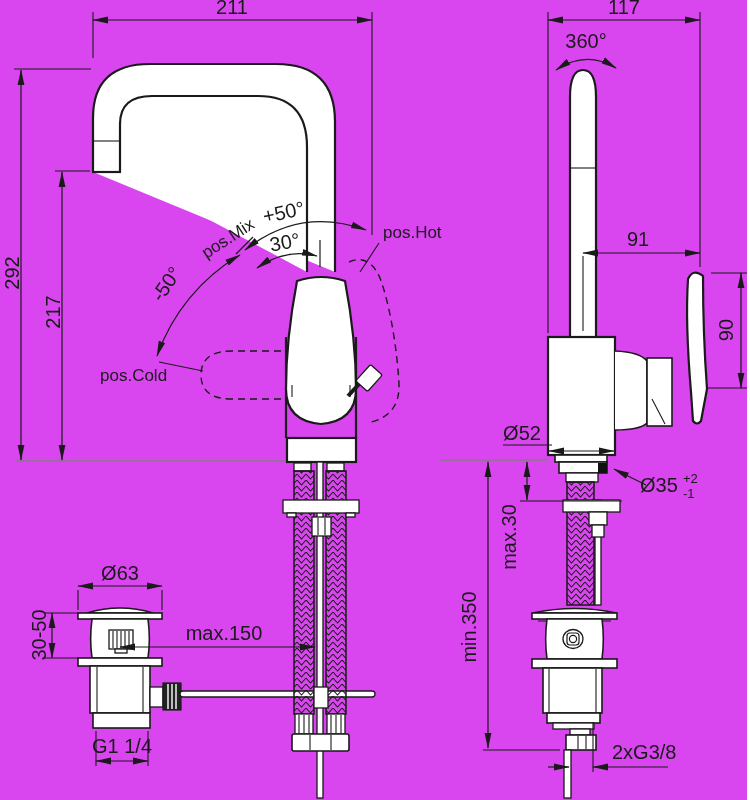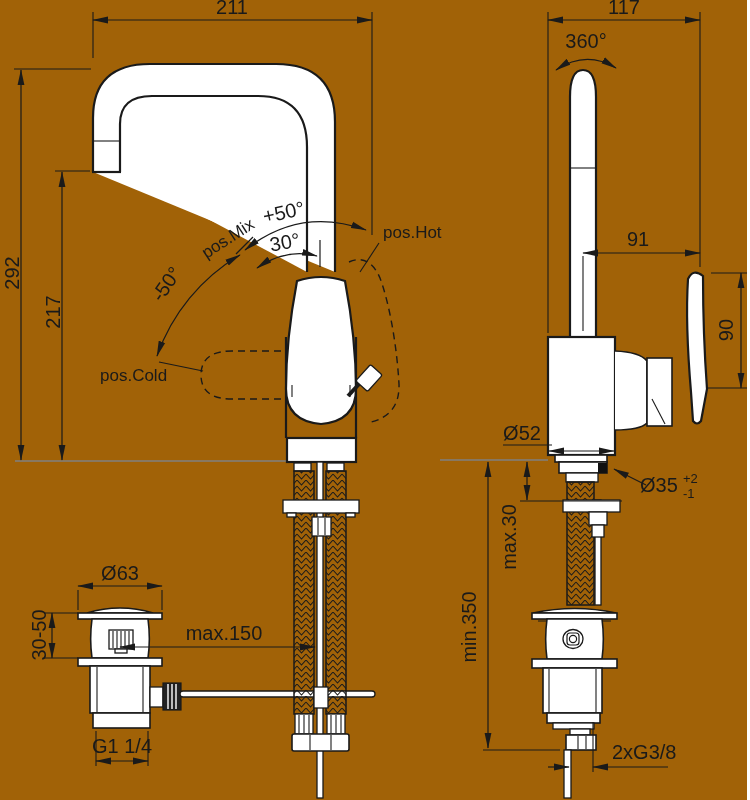--- a/index.html
+++ b/index.html
@@ -1,16 +1,16 @@
 <!DOCTYPE html>
 <html><head>
 <meta charset="utf-8">
 <style>
   html,body{margin:0;padding:0;background:#fff;}
-  .page{width:747px;height:800px;background:#a16207;position:relative;overflow:hidden;}
+  .page{width:747px;height:800px;background:#d946ef;position:relative;overflow:hidden;}
   svg{display:block;}
   .t20{font-family:"Liberation Sans",sans-serif;font-size:20px;fill:#1a1a1a;}
   .t17{font-family:"Liberation Sans",sans-serif;font-size:17px;fill:#1a1a1a;}
   .t13{font-family:"Liberation Sans",sans-serif;font-size:13px;fill:#1a1a1a;}
   .dim{stroke:#1a1a1a;stroke-width:1.2;fill:none;}
   .thin{stroke:#1a1a1a;stroke-width:1.1;fill:none;}
   .obj{stroke:#1a1a1a;stroke-width:2.2;fill:#ffffff;}
   .obj-n{stroke:#1a1a1a;stroke-width:1.6;fill:#ffffff;}
   .obj-t{stroke:#1a1a1a;stroke-width:1.3;fill:#ffffff;}
   .dash{stroke:#1a1a1a;stroke-width:1.4;fill:none;stroke-dasharray:7 5;}

